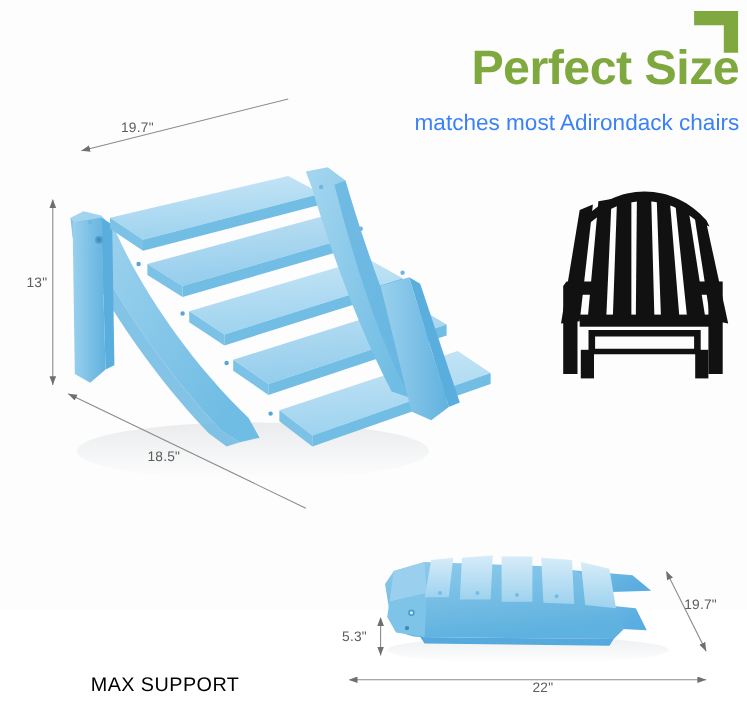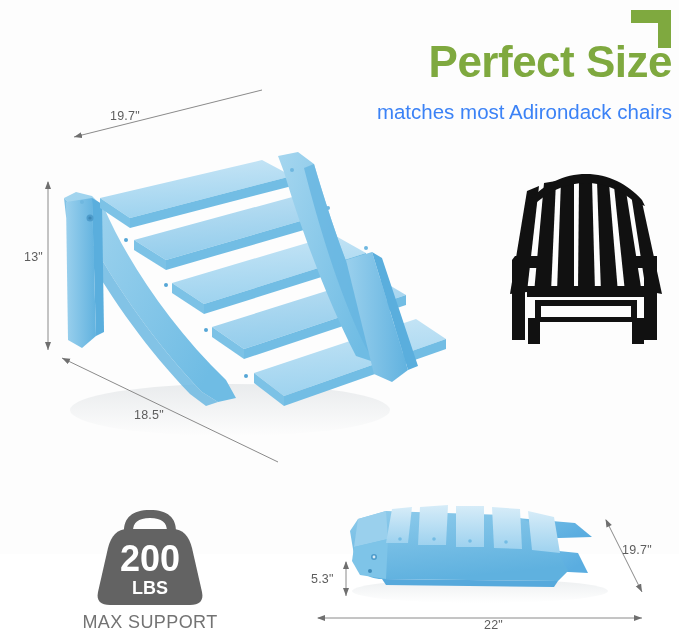--- a/index.html
+++ b/index.html
@@ -42,21 +42,21 @@
   .dim-53{left:311px;top:572px;}
   .dim-22{left:484px;top:618px;}
   .dim-197b{left:622px;top:543px;}
 
   .dimline{position:absolute;}
 
   
   .weight-wrap{position:absolute;left:80px;top:505px;width:140px;height:100px;}
   .maxsupport{
     position:absolute;left:50px;top:612px;width:200px;text-align:center;
-    font-size:18px;color:#737373;letter-spacing:0.4px;white-space:nowrap;
+    font-size:18px;color:#000000;letter-spacing:0.4px;white-space:nowrap;
   }
 
   
   .folded-product{position:absolute;left:330px;top:495px;width:290px;height:120px;}
 </style>
 </head>
 <body>
 
 <div class="stage">
 
@@ -186,28 +186,20 @@
 
     <line x1="48" y1="182" x2="48" y2="350" stroke="#8a8a8a" stroke-width="1" marker-start="url(#arS)" marker-end="url(#ar)"></line>
 
     <line x1="278" y1="462" x2="62" y2="358" stroke="#8a8a8a" stroke-width="1" marker-end="url(#ar)"></line>
   </svg>
 
   <div class="dim dim-197">19.7"</div>
   <div class="dim dim-13">13"</div>
   <div class="dim dim-185">18.5"</div>
 
-  <div class="weight-wrap">
-    <svg width="140" height="100" viewBox="0 0 140 100">
-      <path d="M44 26 c0 -13 8 -21 26 -21 c18 0 26 8 26 21 l-9 0 c0 -8 -5 -13 -17 -13 c-12 0 -17 5 -17 13 z" fill="#636363"></path>
-      <path d="M48 24 h44 c11 0 17 7 20 19 l10 44 c2 9 -3 13 -12 13 h-80 c-9 0 -14 -4 -12 -13 l10 -44 c3 -12 9 -19 20 -19 z" fill="#636363"></path>
-      <text x="70" y="66" text-anchor="middle" font-family="Liberation Sans, sans-serif" font-size="36" font-weight="bold" fill="#ffffff">200</text>
-      <text x="70" y="89" text-anchor="middle" font-family="Liberation Sans, sans-serif" font-size="18" font-weight="bold" fill="#ffffff">LBS</text>
-    </svg>
-  </div>
   <div class="maxsupport">MAX SUPPORT</div>
 
   <div class="folded-product">
     <svg width="290" height="120" viewBox="0 0 290 120">
       <defs>
         <linearGradient id="fSlat" x1="0" y1="0" x2="0" y2="1">
           <stop offset="0" stop-color="#d6ecf8"></stop>
           <stop offset="1" stop-color="#9ed2ef"></stop>
         </linearGradient>
         <linearGradient id="fBody" x1="0" y1="0" x2="0.3" y2="1">

